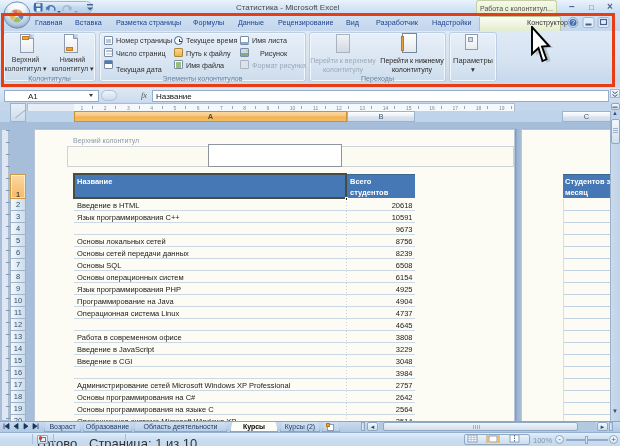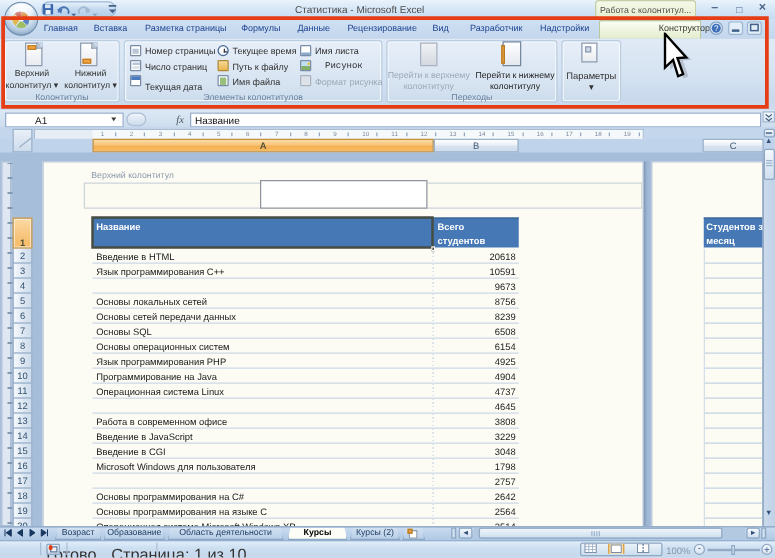--- a/index.html
+++ b/index.html
@@ -161,21 +161,21 @@
   <div class="ab grplbl" style="left:3px;width:93px;">Колонтитулы</div>
 
   <div class="ab grp" style="left:99px;width:207px;"></div>
   <div class="ab smtxt" style="left:116px;top:36px;">Номер страницы</div>
   <div class="ab smtxt" style="left:116px;top:48.5px;">Число страниц</div>
   <div class="ab smtxt" style="left:116px;top:65px;">Текущая дата</div>
   <div class="ab smtxt" style="left:186px;top:36px;">Текущее время</div>
   <div class="ab smtxt" style="left:186px;top:48.5px;">Путь к файлу</div>
   <div class="ab smtxt" style="left:186px;top:61px;">Имя файла</div>
   <div class="ab smtxt" style="left:252px;top:36px;">Имя листа</div>
-  <div class="ab smtxt" style="left:260px;top:48.5px;font-family:Liberation Mono, monospace;">Рисунок</div>
+  <div class="ab smtxt" style="left:260px;top:48.5px;">Рисунок</div>
   <div class="ab smtxt gray" style="left:252px;top:61px;">Формат рисунка</div>
 
   <div class="ab si" style="left:104px;top:36px;background:#fff;border:1px solid #7a8ca6;">
       <div style="position:absolute;left:1px;top:2px;width:5px;height:4px;background:#b8c6d8;"></div>
     </div>
   <div class="ab si" style="left:104px;top:48px;background:#fff;border:1px solid #7a8ca6;">
       <div style="position:absolute;left:1px;top:1px;width:6px;height:2px;background:#b8c6d8;"></div>
       <div style="position:absolute;left:1px;top:4px;width:6px;height:2px;background:#d8e0ea;"></div>
     </div>
   <div class="ab si" style="left:104px;top:60px;background:#fff;border:1px solid #7a8ca6;">
@@ -357,25 +357,25 @@
           <b>Введение в JavaScript</b>
           <s>3229</s>
         </div>
         <div class="ab prow" style="top:220.5px;"></div>
         <div class="ab trow" style="top:232.5px;">
           <b>Введение в CGI</b>
           <s>3048</s>
         </div>
         <div class="ab prow" style="top:232.5px;"></div>
         <div class="ab trow" style="top:244.5px;">
-          <b>Microsoft Windows для пользователя</b>
-          <s>1798</s>
+          <s>3984</s>
         </div>
         <div class="ab prow" style="top:244.5px;"></div>
         <div class="ab trow" style="top:256.5px;">
+          <b>Администрирование сетей Microsoft Windows XP Professional</b>
           <s>2757</s>
         </div>
         <div class="ab prow" style="top:256.5px;"></div>
         <div class="ab trow" style="top:268.5px;">
           <b>Основы программирования на C#</b>
           <s>2642</s>
         </div>
         <div class="ab prow" style="top:268.5px;"></div>
         <div class="ab trow" style="top:280.5px;">
           <b>Основы программирования на языке С</b>

